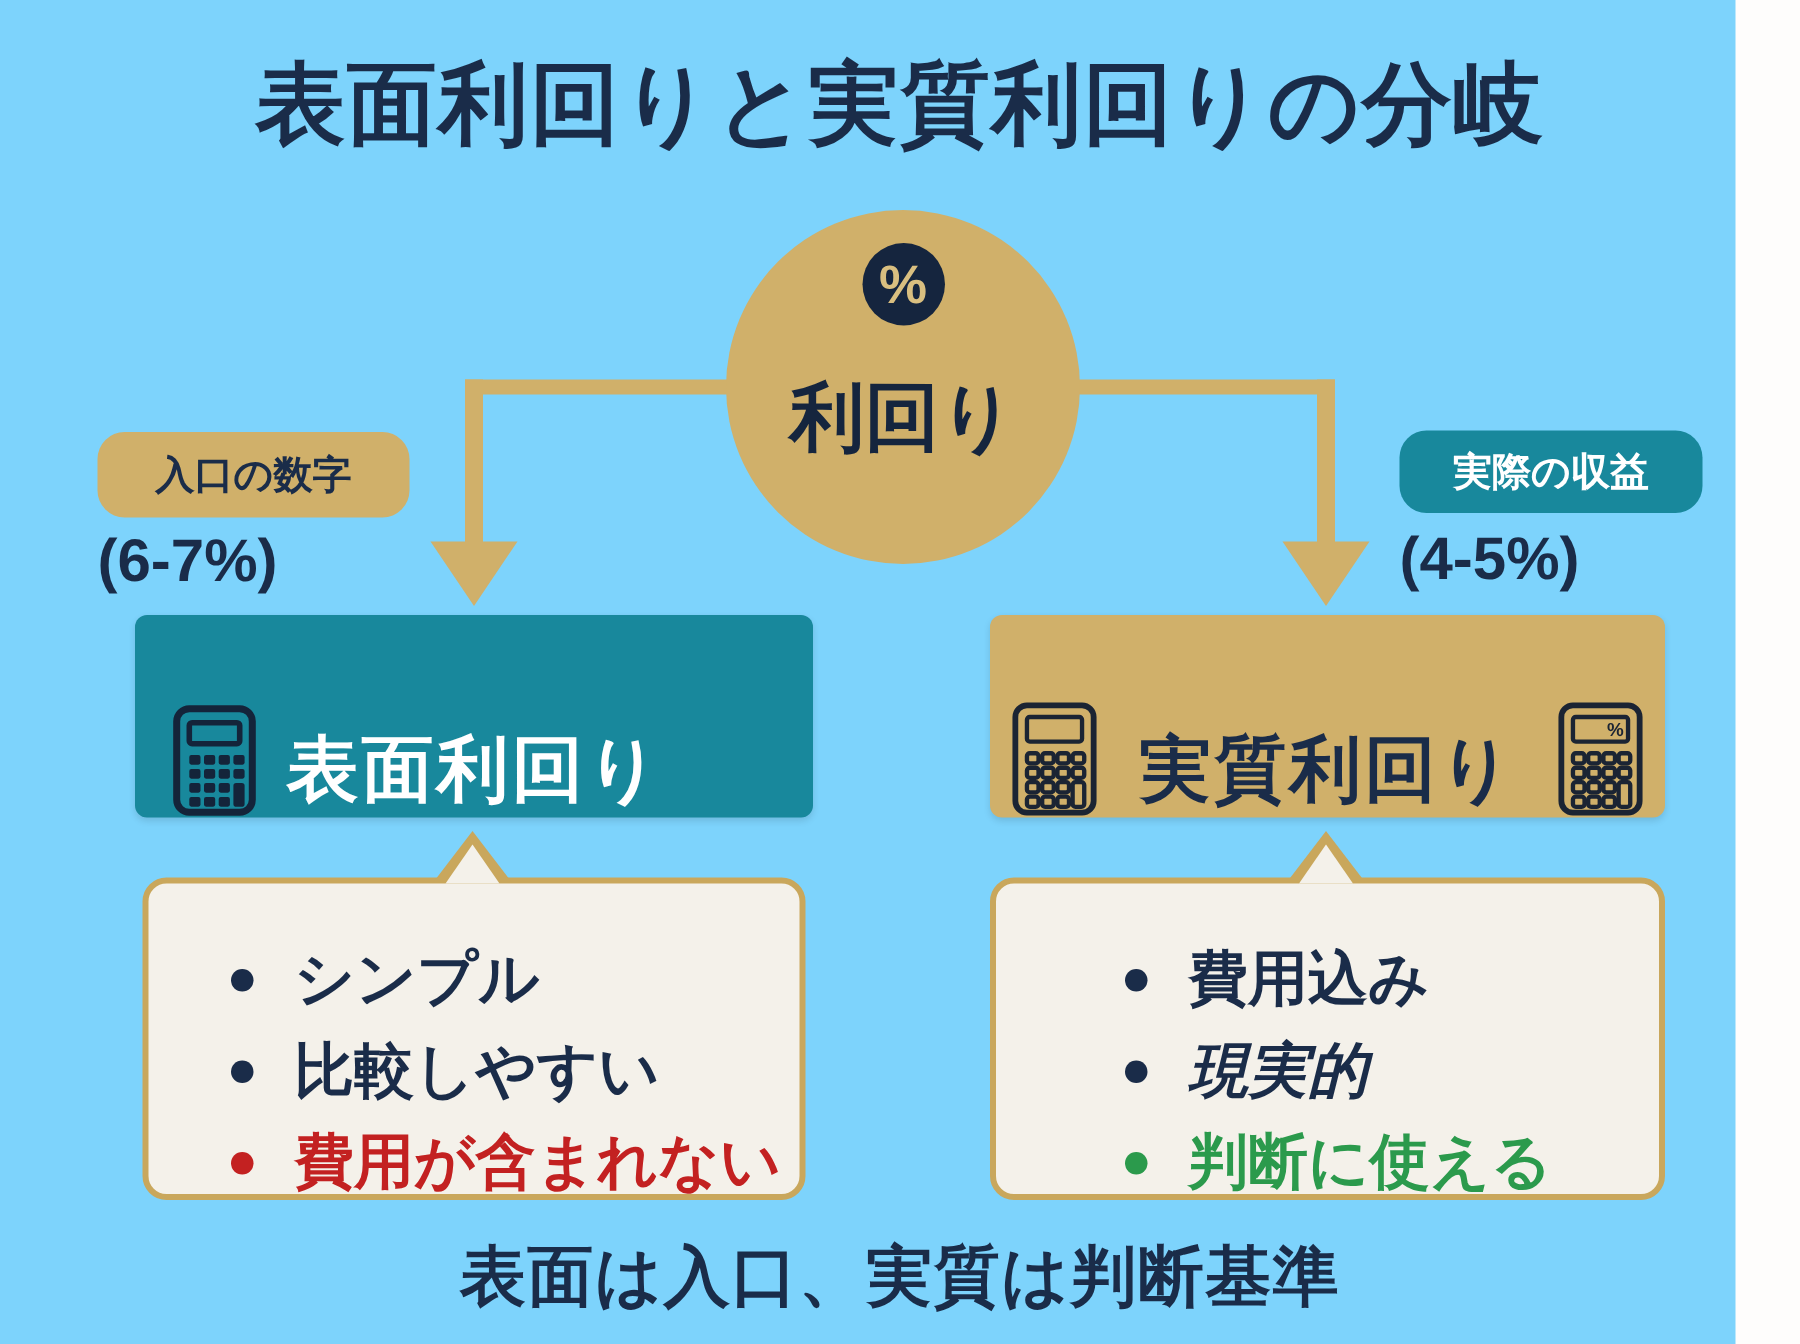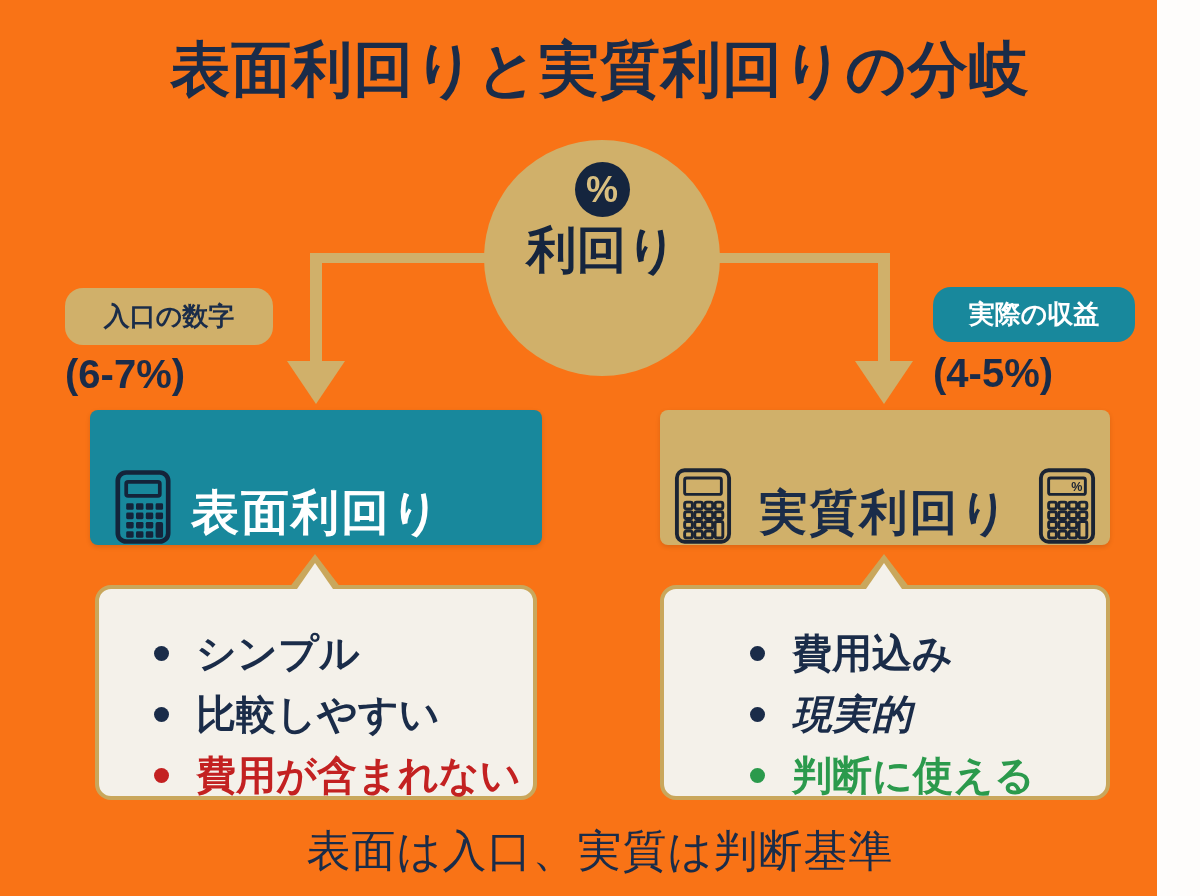--- a/index.html
+++ b/index.html
@@ -2,21 +2,21 @@
 <html><head>
 <meta charset="utf-8">
 <style>
   * { margin:0; padding:0; box-sizing:border-box; }
   html,body { width:1200px; height:896px; }
   body {
     font-family:"Liberation Sans","DejaVu Sans",sans-serif;
     background:#fefdfc;
     overflow:hidden;
   }
-  .stage { position:relative; width:1157px; height:896px; background:#f97316; }
+  .stage { position:relative; width:1157px; height:896px; background:#7dd3fc; }
 
   .title {
     position:absolute; top:30px; left:0; width:1200px;
     text-align:center; font-size:60px; font-weight:900;
     color:#1a2c49; letter-spacing:1px;
   }
 
   
   .hline { position:absolute; left:310px; top:253px; width:580px; height:10px; background:#d0b06a; }
   .vline { position:absolute; top:253px; width:12px; height:112px; background:#d0b06a; }
@@ -35,21 +35,21 @@
     position:absolute; left:484px; top:140px; width:236px; height:236px;
     border-radius:50%; background:#d0b06a;
     display:flex; flex-direction:column; align-items:center;
     padding-top:22px; z-index:2;
   }
   .badge {
     width:55px; height:55px; border-radius:50%; background:#15253e;
     display:flex; align-items:center; justify-content:center;
     color:#d9bf80; font-size:36px; font-weight:900;
   }
-  .circle-label { margin-top:0; font-size:50px; font-weight:900; color:#15253e; }
+  .circle-label { margin-top:28px; font-size:50px; font-weight:900; color:#15253e; }
 
   
   .tag {
     position:absolute; height:57px; border-radius:18px;
     display:flex; align-items:center; justify-content:center;
     font-size:26px; font-weight:900;
   }
   .tag.gold { left:65px; top:288px; width:208px; background:#d0b06a; color:#1a2c49; }
   .tag.teal { left:933px; top:287px; width:202px; height:55px; background:#18889c; color:#ffffff; }
   .range {
@@ -97,21 +97,21 @@
     display:flex; align-items:center; margin-bottom:15px;
     font-size:40px; font-weight:900; line-height:46px;
   }
   .dot {
     width:15px; height:15px; border-radius:50%; background:currentColor;
     margin-right:27px; flex-shrink:0;
   }
 
   .footer {
     position:absolute; top:822px; left:0; width:1200px; text-align:center;
-    font-size:44px; font-weight:400; color:#1a2c49; letter-spacing:1px;
+    font-size:44px; font-weight:700; color:#1a2c49; letter-spacing:1px;
   }
 
   .calc-icon { display:block; }
 </style>
 </head>
 <body>
 
 <div class="stage">
 
   <h1 class="title">表面利回りと実質利回りの分岐</h1>

